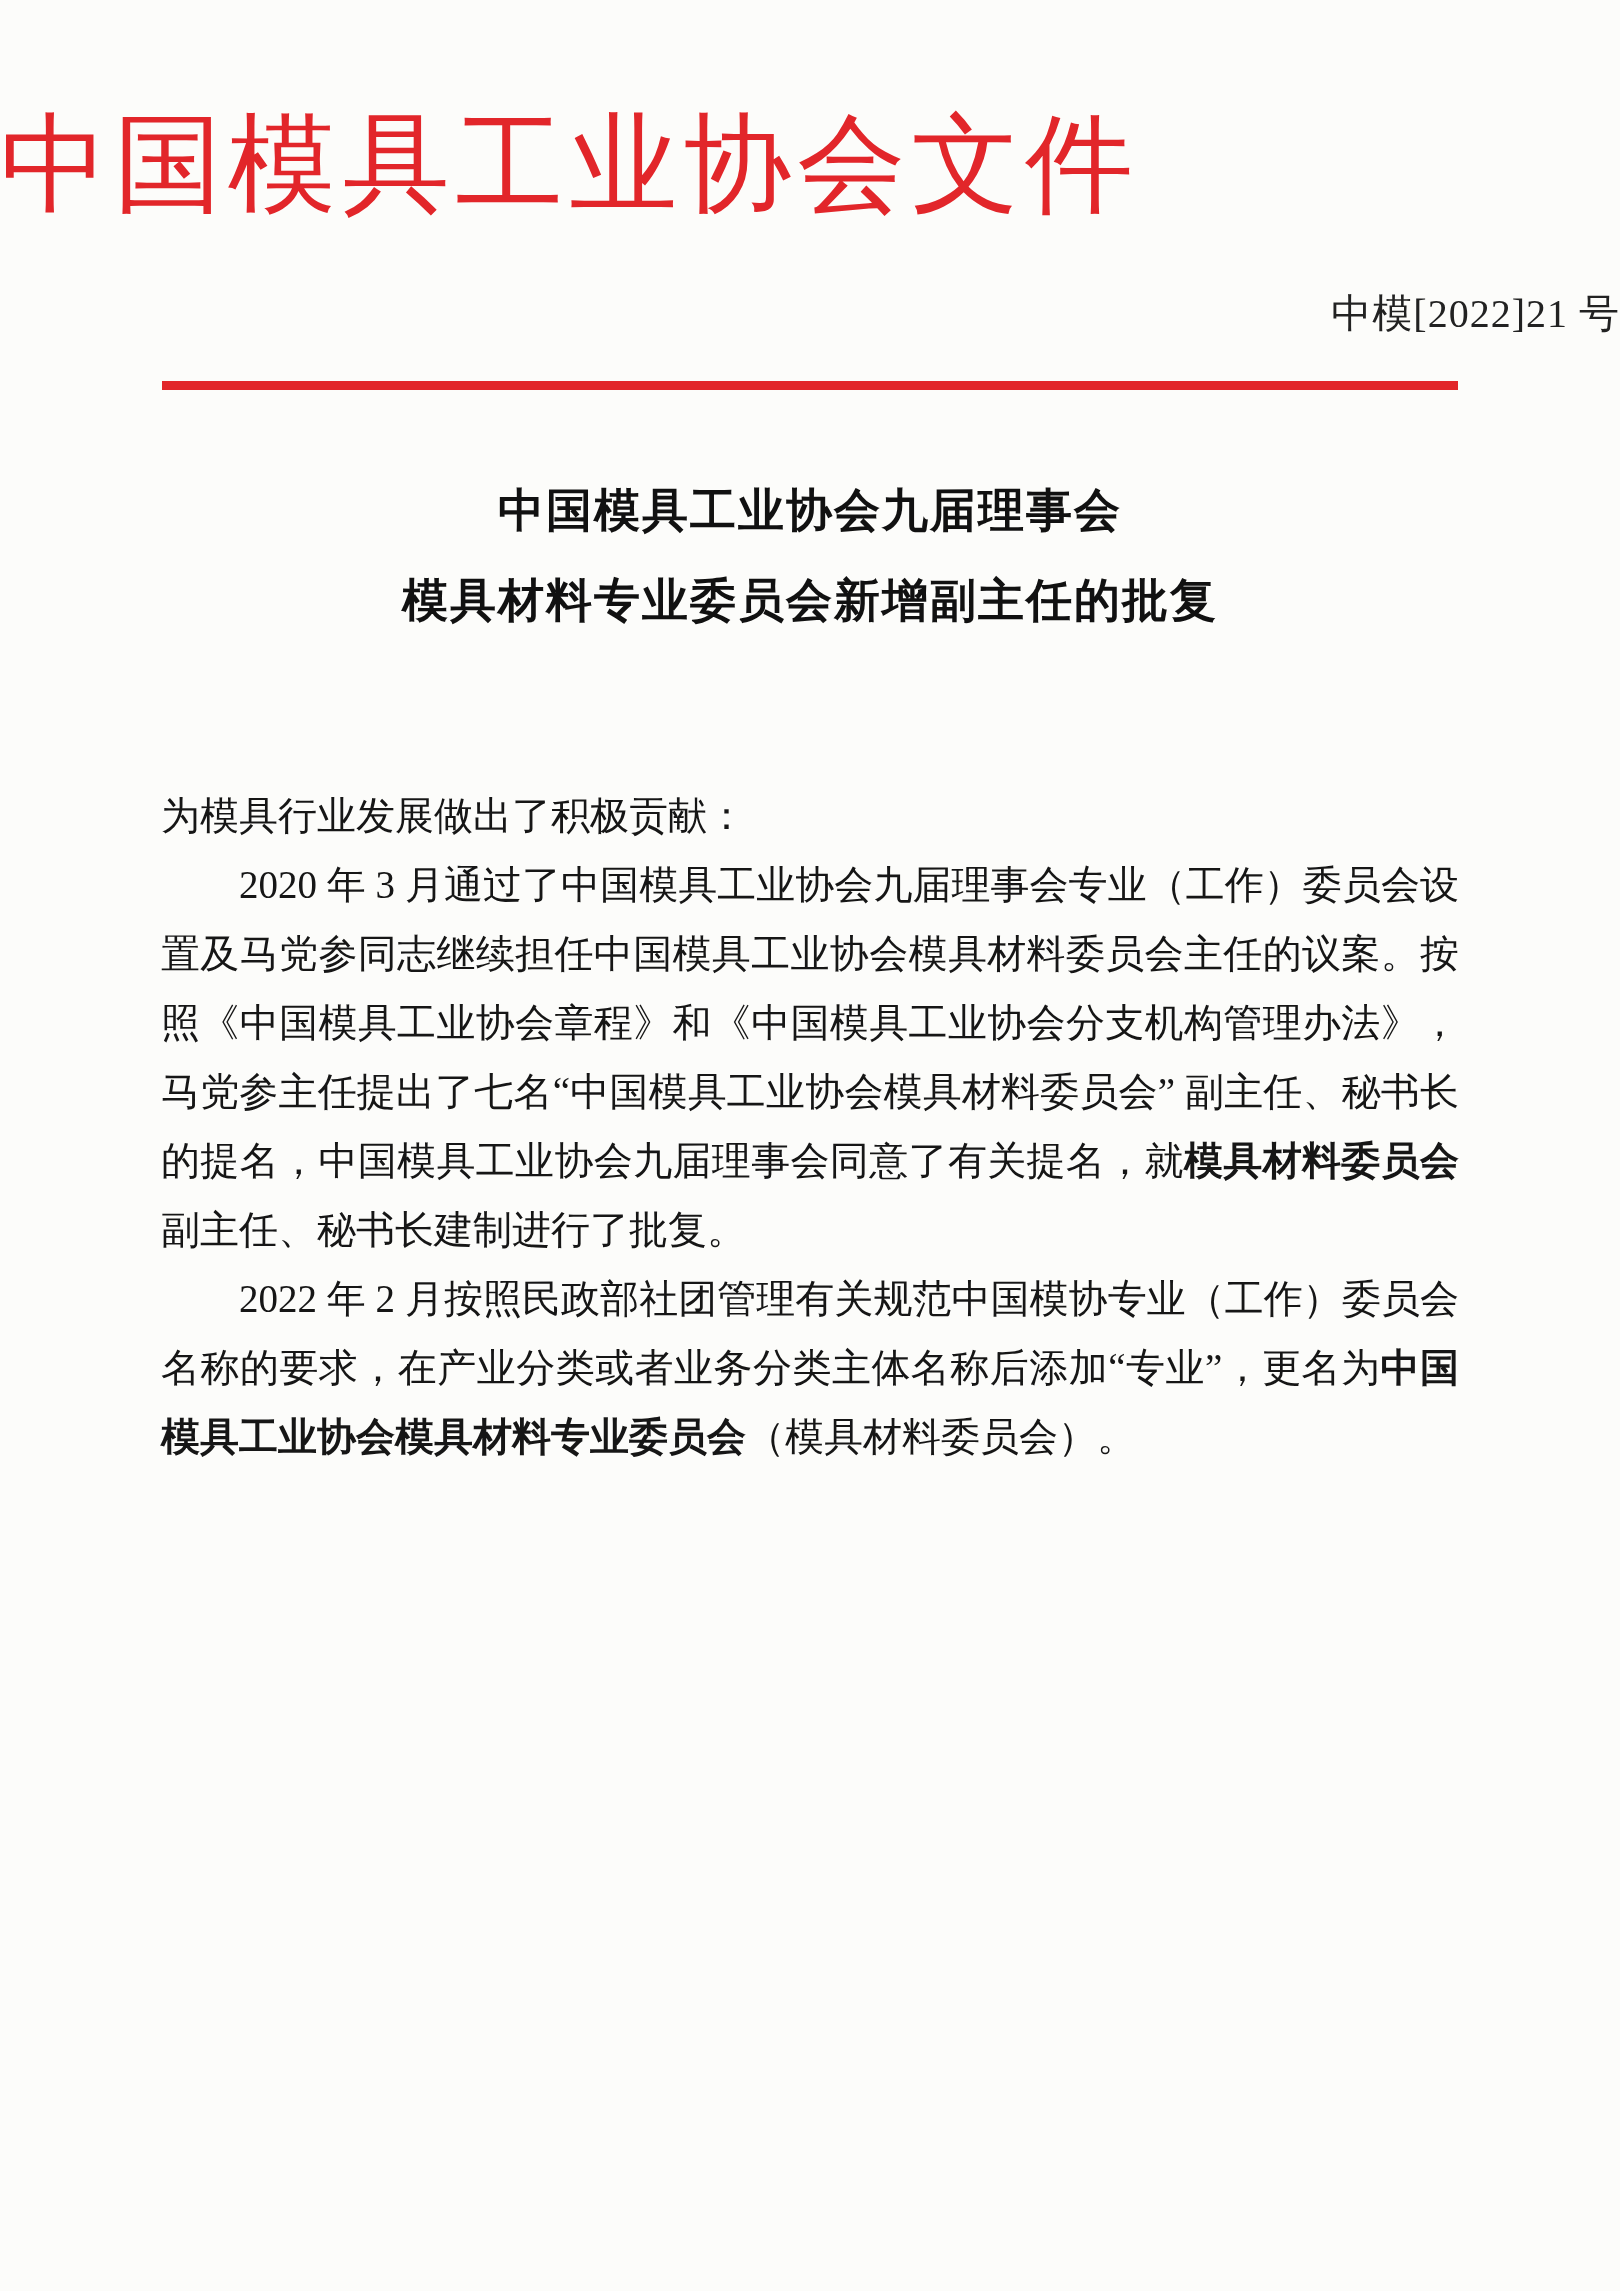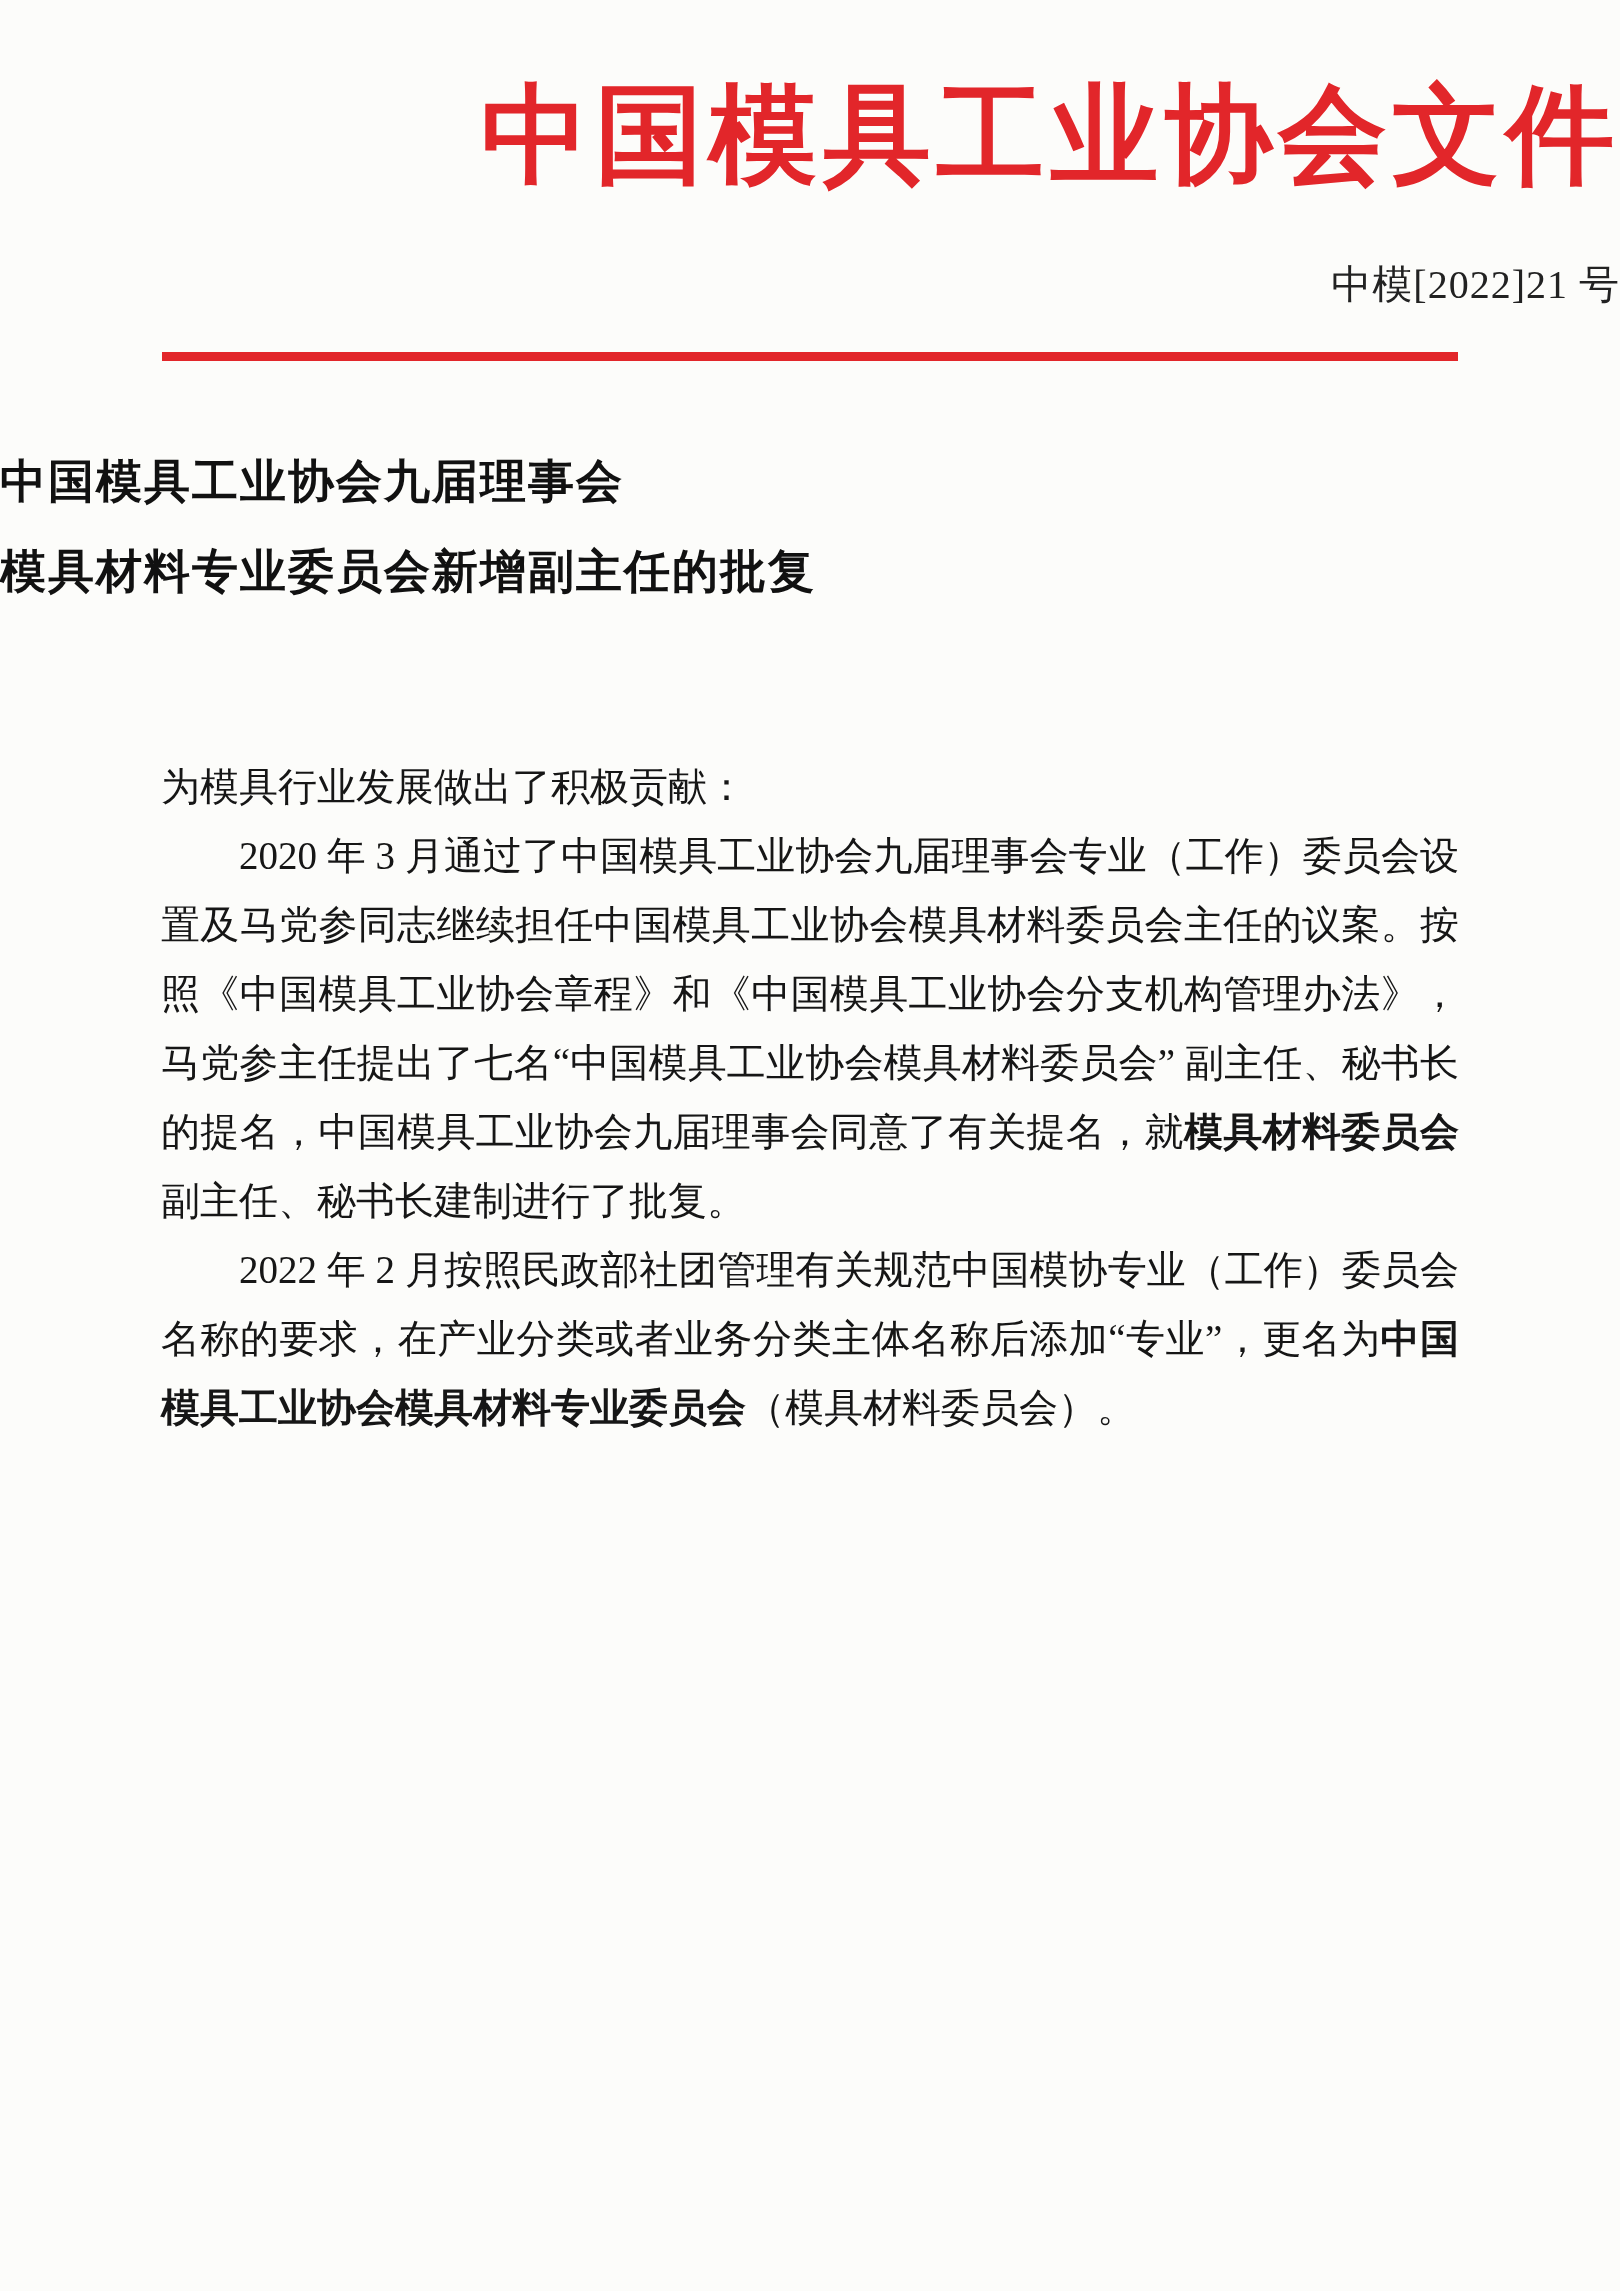--- a/index.html
+++ b/index.html
@@ -12,45 +12,46 @@
     width: 1620px;
     height: 2292px;
     margin: 0 auto;
     background: var(--paper, #fcfcfa);
     font-family: "Liberation Serif", "DejaVu Serif", serif;
     color: #1a1a1a;
     overflow: hidden;
     box-sizing: border-box;
   }
   .org-title {
-    padding-top: 74px;
-    text-align: right;
+    padding-top: 103px;
+    text-align: left;
     font-size: 108px;
     line-height: 1.15;
-    font-weight: bold;
+    font-weight: normal;
     letter-spacing: 5.9px;
     color: var(--red, #e2262a);
     white-space: nowrap;
   }
   .doc-number {
     margin-top: 61px;
     text-align: right;
     font-size: 40px;
     line-height: 1.3;
     color: #222;
     letter-spacing: 1px;
   }
   .red-line {
     width: 1296px;
     height: 8.8px;
     margin: 41px auto 0 auto;
     background: var(--red, #e2262a);
   }
   .doc-title {
     margin: 76px 0 0 0;
+    text-align: center;
     font-size: 46px;
     font-weight: bold;
     line-height: 90px;
     color: #111;
     letter-spacing: 2px;
   }
   .doc-title .title-line {
     display: block;
   }
   .body-text {

